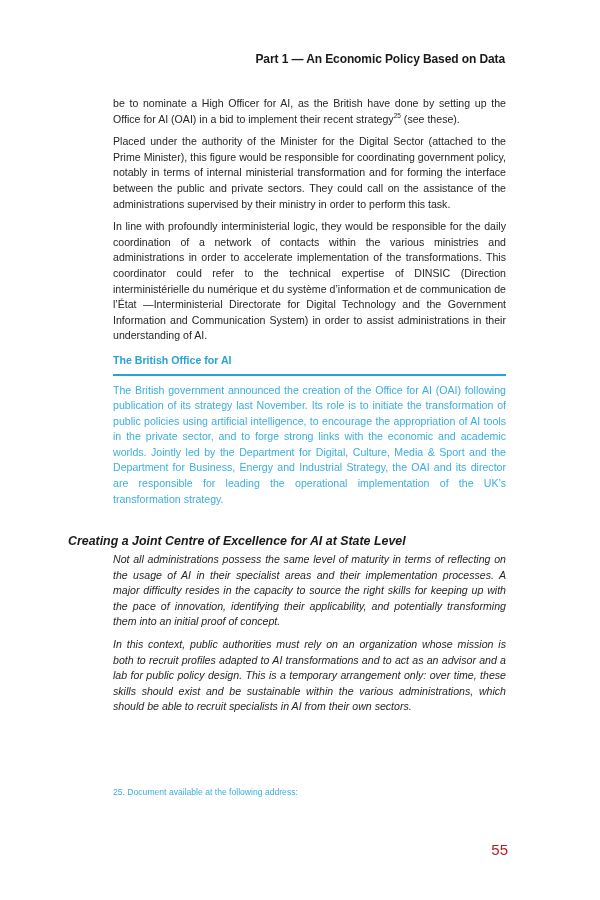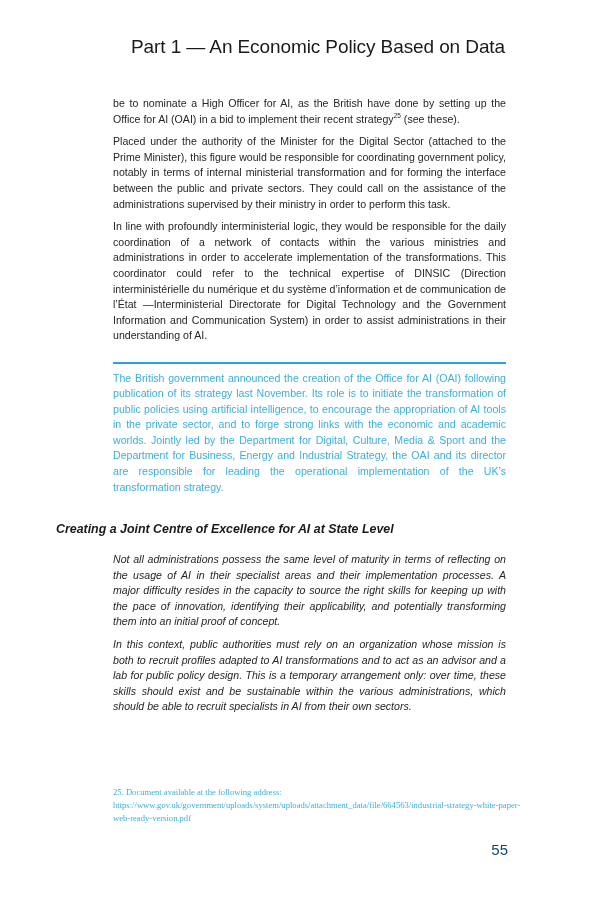--- a/index.html
+++ b/index.html
@@ -1,49 +1,49 @@
 <!DOCTYPE html>
 <html><head>
 <meta charset="utf-8">
 <style>
   html, body { margin: 0; padding: 0; background: #ffffff; }
   body { width: 600px; height: 900px; position: relative; overflow: hidden;
          font-family: "Liberation Sans", "DejaVu Sans", sans-serif; color: #262626; }
-  .page-header { position: absolute; top: 36px; right: 95px; font-size: 19px; font-weight: normal; color: #1a1a1a; letter-spacing: -0.1px; }
+  .page-header { position: absolute; top: 52px; right: 95px; font-size: 12px; font-weight: bold; color: #1a1a1a; letter-spacing: -0.1px; }
   .body { position: absolute; left: 113px; width: 393px; }
   .para { font-size: 10.6px; line-height: 15.6px; text-align: justify; margin: 0 0 7px 0; }
   .para sup { font-size: 6.5px; line-height: 0; vertical-align: super; }
   .inset-title { font-size: 10.6px; font-weight: bold; color: #29a3d6; margin: 0; }
   .inset-rule { height: 1.5px; background: #29a3d6; margin: 8px 0 7px 0; border: 0; }
   .inset-text { color: #3aaee0; }
-  .section-heading { position: absolute; left: 56px; top: 522px; font-size: 12.4px; font-weight: bold; font-style: italic; color: #1a1a1a; margin: 0; }
+  .section-heading { position: absolute; left: 56px; top: 522px; font-size: 12.4px; font-weight: bold; font-style: italic; color: #1a1a1a; margin: 12px; }
   .footnote { font-size: 8.6px; line-height: 13px; color: #3aaee0; margin: 0; }
-  .page-number { position: absolute; top: 841px; right: 92px; font-size: 15px; color: #0c4a6e; }
+  .page-number { position: absolute; top: 841px; right: 92px; font-size: 15px; color: #b91c1c; }
 </style>
 </head>
 <body>
 
 <div class="page-header">Part 1 — An Economic Policy Based on Data</div>
 
 <div class="body" style="top:96px;">
   <p class="para"><span>be to nominate a High Officer for AI, as the British have done by setting up the Office for AI (OAI) in a bid to implement their recent strategy</span><sup>25</sup><span> (see these).</span></p>
   <p class="para">Placed under the authority of the Minister for the Digital Sector (attached to the Prime Minister), this figure would be responsible for coordinating government policy, notably in terms of internal ministerial transformation and for forming the interface between the public and private sectors. They could call on the assistance of the administrations supervised by their ministry in order to perform this task.</p>
   <p class="para">In line with profoundly interministerial logic, they would be responsible for the daily coordination of a network of contacts within the various ministries and administrations in order to accelerate implementation of the transformations. This coordinator could refer to the technical expertise of DINSIC (Direction interministérielle du numérique et du système d’information et de communication de l’État —Interministerial Directorate for Digital Technology and the Government Information and Communication System) in order to assist administrations in their understanding of AI.</p>
 </div>
 
 <div class="body" style="top:354px;">
+  <p class="inset-title">The British Office for AI</p>
   <div class="inset-rule"></div>
   <p class="para inset-text">The British government announced the creation of the Office for AI (OAI) following publication of its strategy last November. Its role is to initiate the transformation of public policies using artificial intelligence, to encourage the appropriation of AI tools in the private sector, and to forge strong links with the economic and academic worlds. Jointly led by the Department for Digital, Culture, Media &amp; Sport and the Department for Business, Energy and Industrial Strategy, the OAI and its director are responsible for leading the operational implementation of the UK’s transformation strategy.</p>
 </div>
 
 <h2 class="section-heading">Creating a Joint Centre of Excellence for AI at State Level</h2>
 
 <div class="body" style="top:552px;font-style:italic;">
   <p class="para">Not all administrations possess the same level of maturity in terms of reflecting on the usage of AI in their specialist areas and their implementation processes. A major difficulty resides in the capacity to source the right skills for keeping up with the pace of innovation, identifying their applicability, and potentially transforming them into an initial proof of concept.</p>
   <p class="para">In this context, public authorities must rely on an organization whose mission is both to recruit profiles adapted to AI transformations and to act as an advisor and a lab for public policy design. This is a temporary arrangement only: over time, these skills should exist and be sustainable within the various administrations, which should be able to recruit specialists in AI from their own sectors.</p>
 </div>
 
-<div class="body" style="top:786px; width:410px;font-family:Liberation Serif, serif;">
+<div class="body" style="top:786px; width:410px;">
   <p class="footnote">25. Document available at the following address:</p>
-  <p class="footnote">https://www.gov.uk/government/uploads/system/uploads/attachment_data/file/664563/industrial-strategy-white-paper-web-ready-version.pdf</p>
 </div>
 
 <div class="page-number">55</div>
 
 </body></html>

